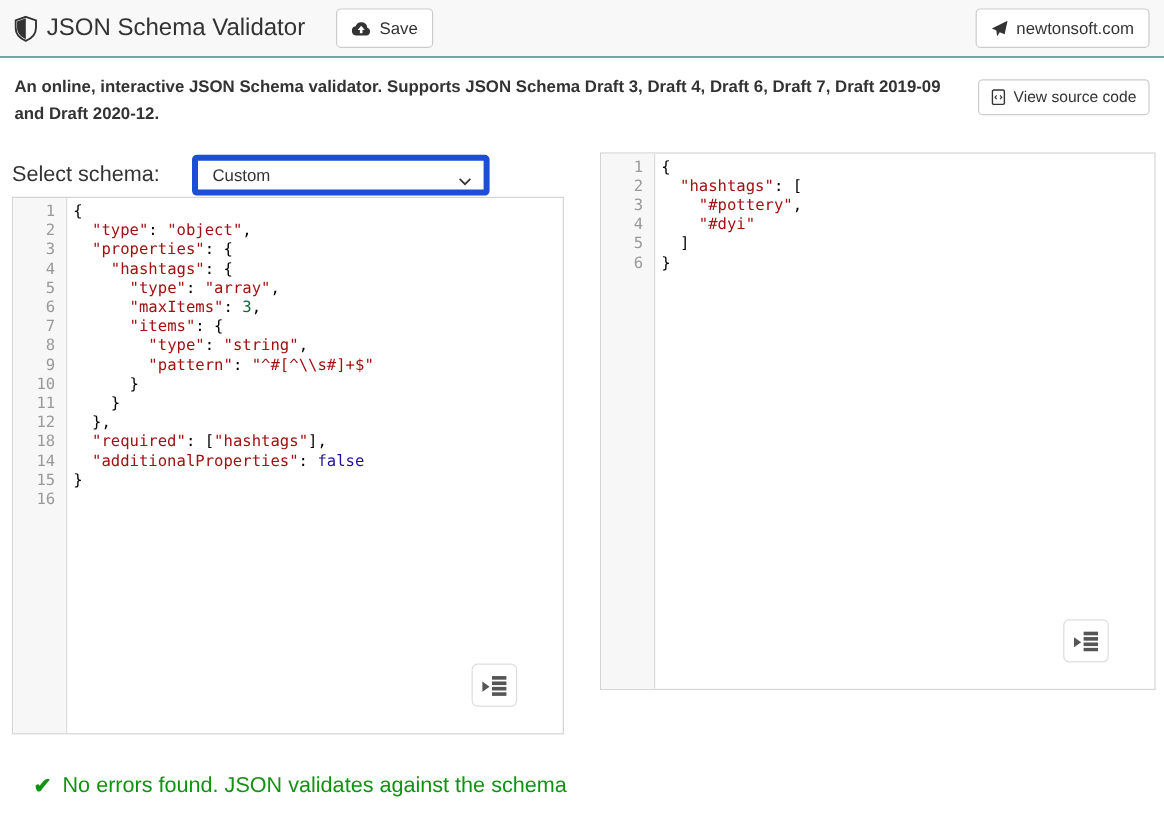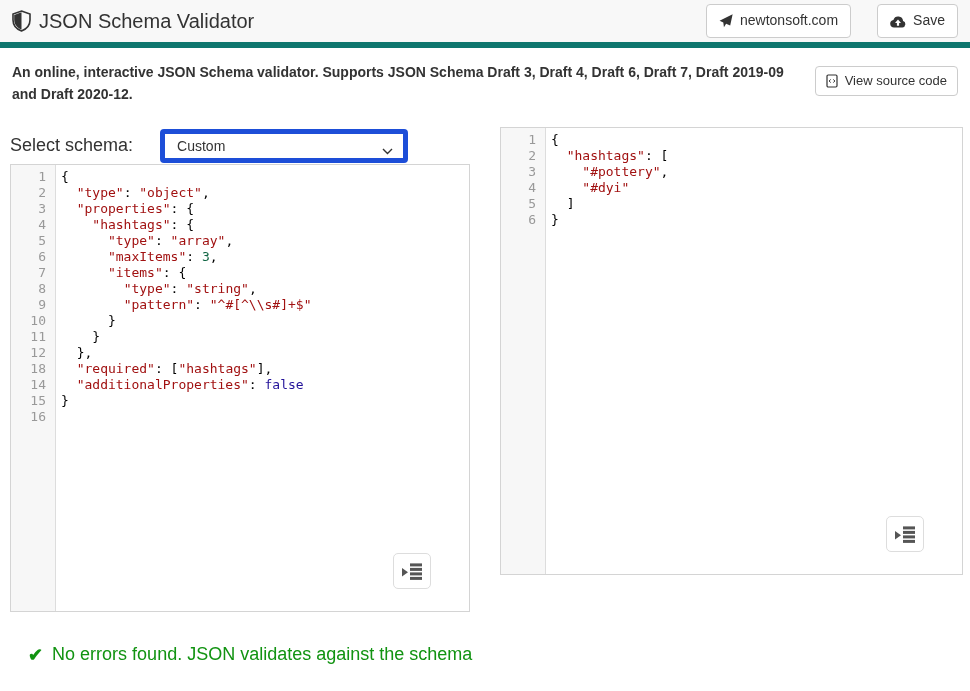--- a/index.html
+++ b/index.html
@@ -1,21 +1,21 @@
 <!DOCTYPE html>
 <html style="--str: #a11111; --num: #116644; --atom: #221199; --line-num: #999999; --status-green: #119311;"><head>
 <meta charset="utf-8">
 <style>
   * { margin: 0; padding: 0; box-sizing: border-box; }
   html, body { background: #fff; font-family: "Liberation Sans", sans-serif; color: #333; }
   body { width: 970px; height: 691px; overflow: hidden; }
 
   
   .navbar {
-    height: 48px; background: #f8f8f8; border-bottom: 6px solid #0f766e;
+    height: 48px; background: #f8f8f8; border-bottom: 1px solid #0f766e;
     display: flex; align-items: center; padding: 0 12px;
   }
   .brand { display: flex; align-items: center; gap: 8px; }
   .brand-title { font-size: 20px; color: #333; white-space: nowrap; }
   .btn {
     display: inline-flex; align-items: center; gap: 7px;
     background: #fff; border: 1px solid #ccc; border-radius: 4px;
     padding: 6px 12px; font-size: 14px; color: #333; cursor: pointer;
     font-family: "Liberation Sans", sans-serif; line-height: 1.42;
   }
@@ -87,36 +87,36 @@
 <div class="navbar">
   <div class="brand">
     <span class="icon">
       <svg width="19" height="22" viewBox="0 0 19 22">
         <path d="M9.5 1 L18 4 V10 C18 15.7 14 19.3 9.5 21 C5 19.3 1 15.7 1 10 V4 Z" fill="none" stroke="#333" stroke-width="1.6"></path>
         <path d="M9.5 2.2 V19.7 C5.8 18.1 2.2 15 2.2 10 V4.9 Z" fill="#333"></path>
       </svg>
     </span>
     <span class="brand-title">JSON Schema Validator</span>
   </div>
-  <button class="btn site-btn">
-    <span class="icon">
-      <svg width="14" height="14" viewBox="0 0 15 15">
-        <path d="M14.6 0.4 L0.6 7.2 L4.6 9 L5.3 14.2 L7.6 10.5 L12 12.3 Z" fill="#333"></path>
-      </svg>
-    </span>
-    <span>newtonsoft.com</span>
-  </button>
   <button class="btn save-btn">
     <span class="icon">
       <svg width="16" height="13" viewBox="0 0 16 13">
         <path d="M4 12.5 a3.8 3.8 0 0 1 -0.6 -7.55 A5 5 0 0 1 13.1 6.1 A3.3 3.3 0 0 1 12.4 12.5 Z" fill="#333"></path>
         <polygon points="8,4.4 11,8 9.1,8 9.1,10.8 6.9,10.8 6.9,8 5,8" fill="#fff"></polygon>
       </svg>
     </span>
     <span>Save</span>
+  </button>
+  <button class="btn site-btn">
+    <span class="icon">
+      <svg width="14" height="14" viewBox="0 0 15 15">
+        <path d="M14.6 0.4 L0.6 7.2 L4.6 9 L5.3 14.2 L7.6 10.5 L12 12.3 Z" fill="#333"></path>
+      </svg>
+    </span>
+    <span>newtonsoft.com</span>
   </button>
 </div>
 
 <div class="intro">
   <div class="intro-text">An online, interactive JSON Schema validator. Supports JSON Schema Draft 3, Draft 4, Draft 6, Draft 7, Draft 2019-09 and Draft 2020-12.</div>
   <button class="btn source-btn">
     <span class="icon">
       <svg width="12" height="14" viewBox="0 0 12 14">
         <rect x="1" y="1" width="10" height="12" rx="1.2" fill="none" stroke="#333" stroke-width="1.2"></rect>
         <path d="M4.6 5.4 L3.2 7 L4.6 8.6 M7.4 5.4 L8.8 7 L7.4 8.6" fill="none" stroke="#333" stroke-width="1"></path>

